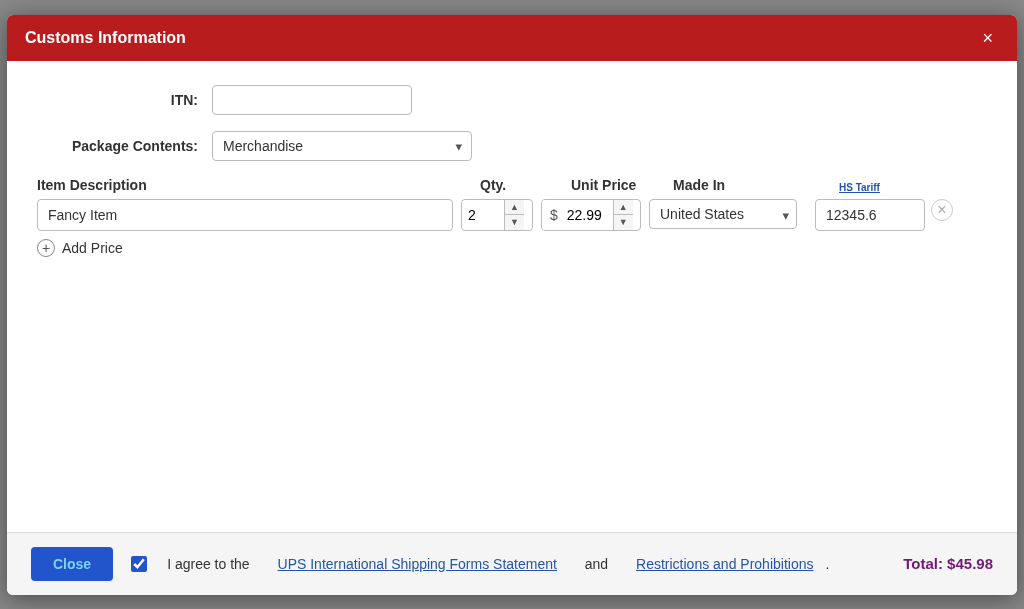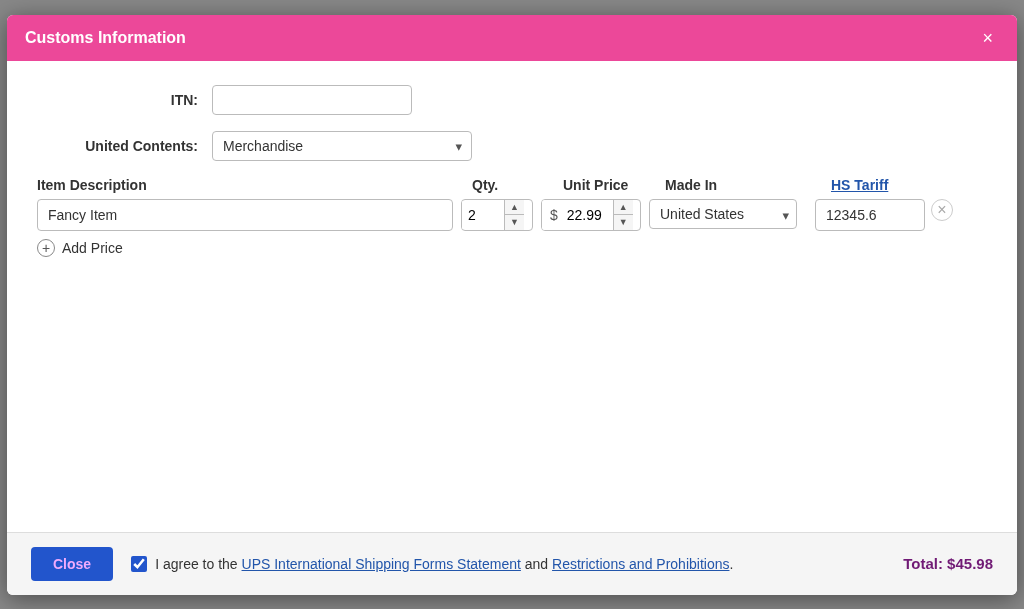--- a/index.html
+++ b/index.html
@@ -18,21 +18,21 @@
       background: #fff;
       border-radius: 6px;
       overflow: hidden;
       width: 1010px;
       min-height: 580px;
       box-shadow: 0 4px 24px rgba(0,0,0,0.45);
       display: flex;
       flex-direction: column;
     }
     .dialog-header {
-      background: #ec4899;
+      background: #b91c1c;
       color: #fff;
       padding: 12px 18px;
       display: flex;
       align-items: center;
       justify-content: space-between;
     }
     .dialog-header .title {
       font-size: 16px;
       font-weight: bold;
     }
@@ -104,24 +104,24 @@
     .items-section {
       margin-top: 10px;
     }
     .items-header {
       display: flex;
       align-items: flex-end;
       margin-bottom: 6px;
       gap: 11px;
     }
     .col-desc { width: 420px; font-weight: bold; font-size: 14px; }
-    .col-qty { width: 80px; font-weight: bold; font-size: 14px; margin-left: 4px; }
+    .col-qty { width: 80px; font-weight: bold; font-size: 14px; margin-left: 12px; }
     .col-price { width: 91px; font-weight: bold; font-size: 14px; }
     .col-made { width: 155px; font-weight: bold; font-size: 14px; }
-    .col-tariff { font-weight: bold; font-size: 14px; color: #2255aa; text-decoration: underline; cursor: pointer; }
+    .col-tariff { font-weight: bold; font-size: 10px; color: #2255aa; text-decoration: underline; cursor: pointer; }
     .item-row {
       display: flex;
       gap: 0;
       margin-bottom: 8px;
     }
     .item-desc-input {
       width: 416px;
       margin-right: 8px;
     }
     .qty-wrapper {
@@ -264,35 +264,36 @@
     .dialog-footer {
       background: #f5f5f5;
       border-top: 1px solid #ddd;
       padding: 14px 24px;
       display: flex;
       align-items: center;
       gap: 0;
     }
     .close-dialog-btn {
       background: #2255cc;
-      color: #f0abfc;
+      color: #7dd3fc;
       border: none;
       border-radius: 4px;
       padding: 9px 22px;
       font-size: 14px;
       font-weight: bold;
       cursor: pointer;
       margin-right: 18px;
     }
     .footer-agree {
       display: flex;
       align-items: center;
       flex: 1;
       font-size: 14px;
       color: #333;
+      gap: 12px;
     }
     .footer-checkbox {
       margin-right: 8px;
       width: 16px;
       height: 16px;
       accent-color: #2255cc;
     }
     .agree-link {
       color: #2255aa;
       text-decoration: underline;
@@ -317,21 +318,21 @@
 
   <div class="dialog-body">
 
 
     <div class="form-row">
       <label class="form-label">ITN:</label>
       <input class="form-control itn-input" type="text" value="" style="">
     </div>
 
     <div class="form-row">
-      <label class="form-label">United Contents:</label>
+      <label class="form-label">Package Contents:</label>
       <div class="select-wrapper">
         <select class="form-control package-select">
           <option>Merchandise</option>
           <option>Gift</option>
           <option>Documents</option>
           <option>Returned Goods</option>
           <option>Sample</option>
           <option>Other</option>
         </select>
       </div>

